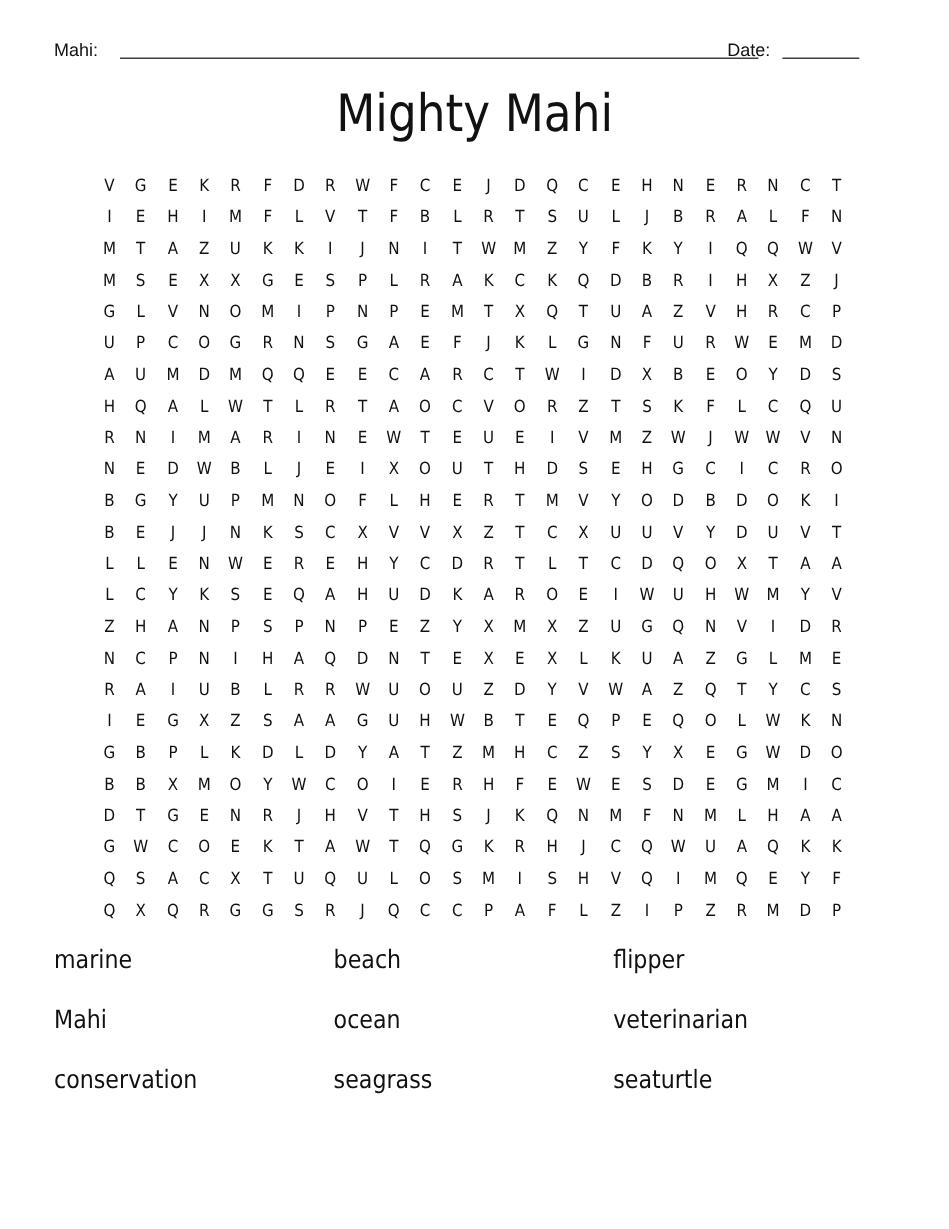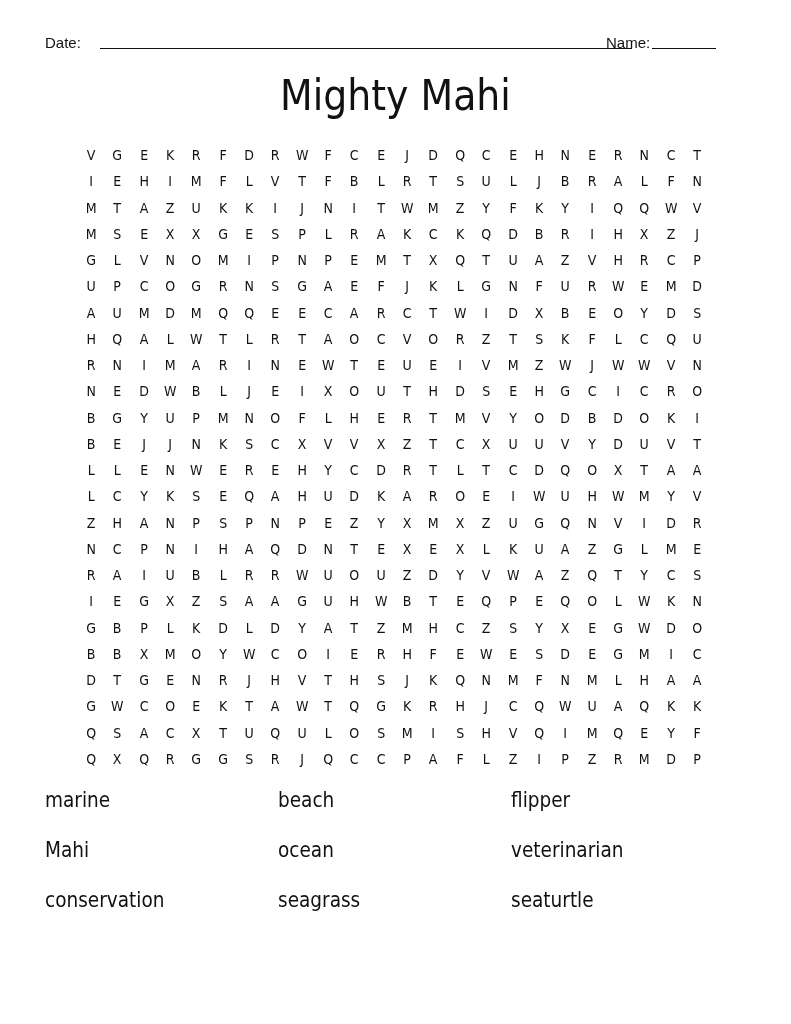--- a/index.html
+++ b/index.html
@@ -27,23 +27,23 @@
     .words { position: absolute; left: 45px; top: 788px; width: 720px; }
     .word {
       position: absolute; font-family: "DejaVu Sans", sans-serif; font-size: 21px; color: #111;
       transform: scaleX(0.88); transform-origin: left center; white-space: nowrap;
     }
   </style>
 </head>
 <body>
 
 <div class="header-row">
-  <span class="name-label">Date:</span>
+  <span class="name-label">Mahi:</span>
   <div class="name-line"></div>
-  <span class="date-label">Name:</span>
+  <span class="date-label">Date:</span>
   <div class="date-line"></div>
 </div>
 
 <div class="title">Mighty Mahi</div>
 
 <div class="grid" id="grid">
     <div class="grid-row">
       <div class="cell">V</div>
       <div class="cell">G</div>
       <div class="cell">E</div>

